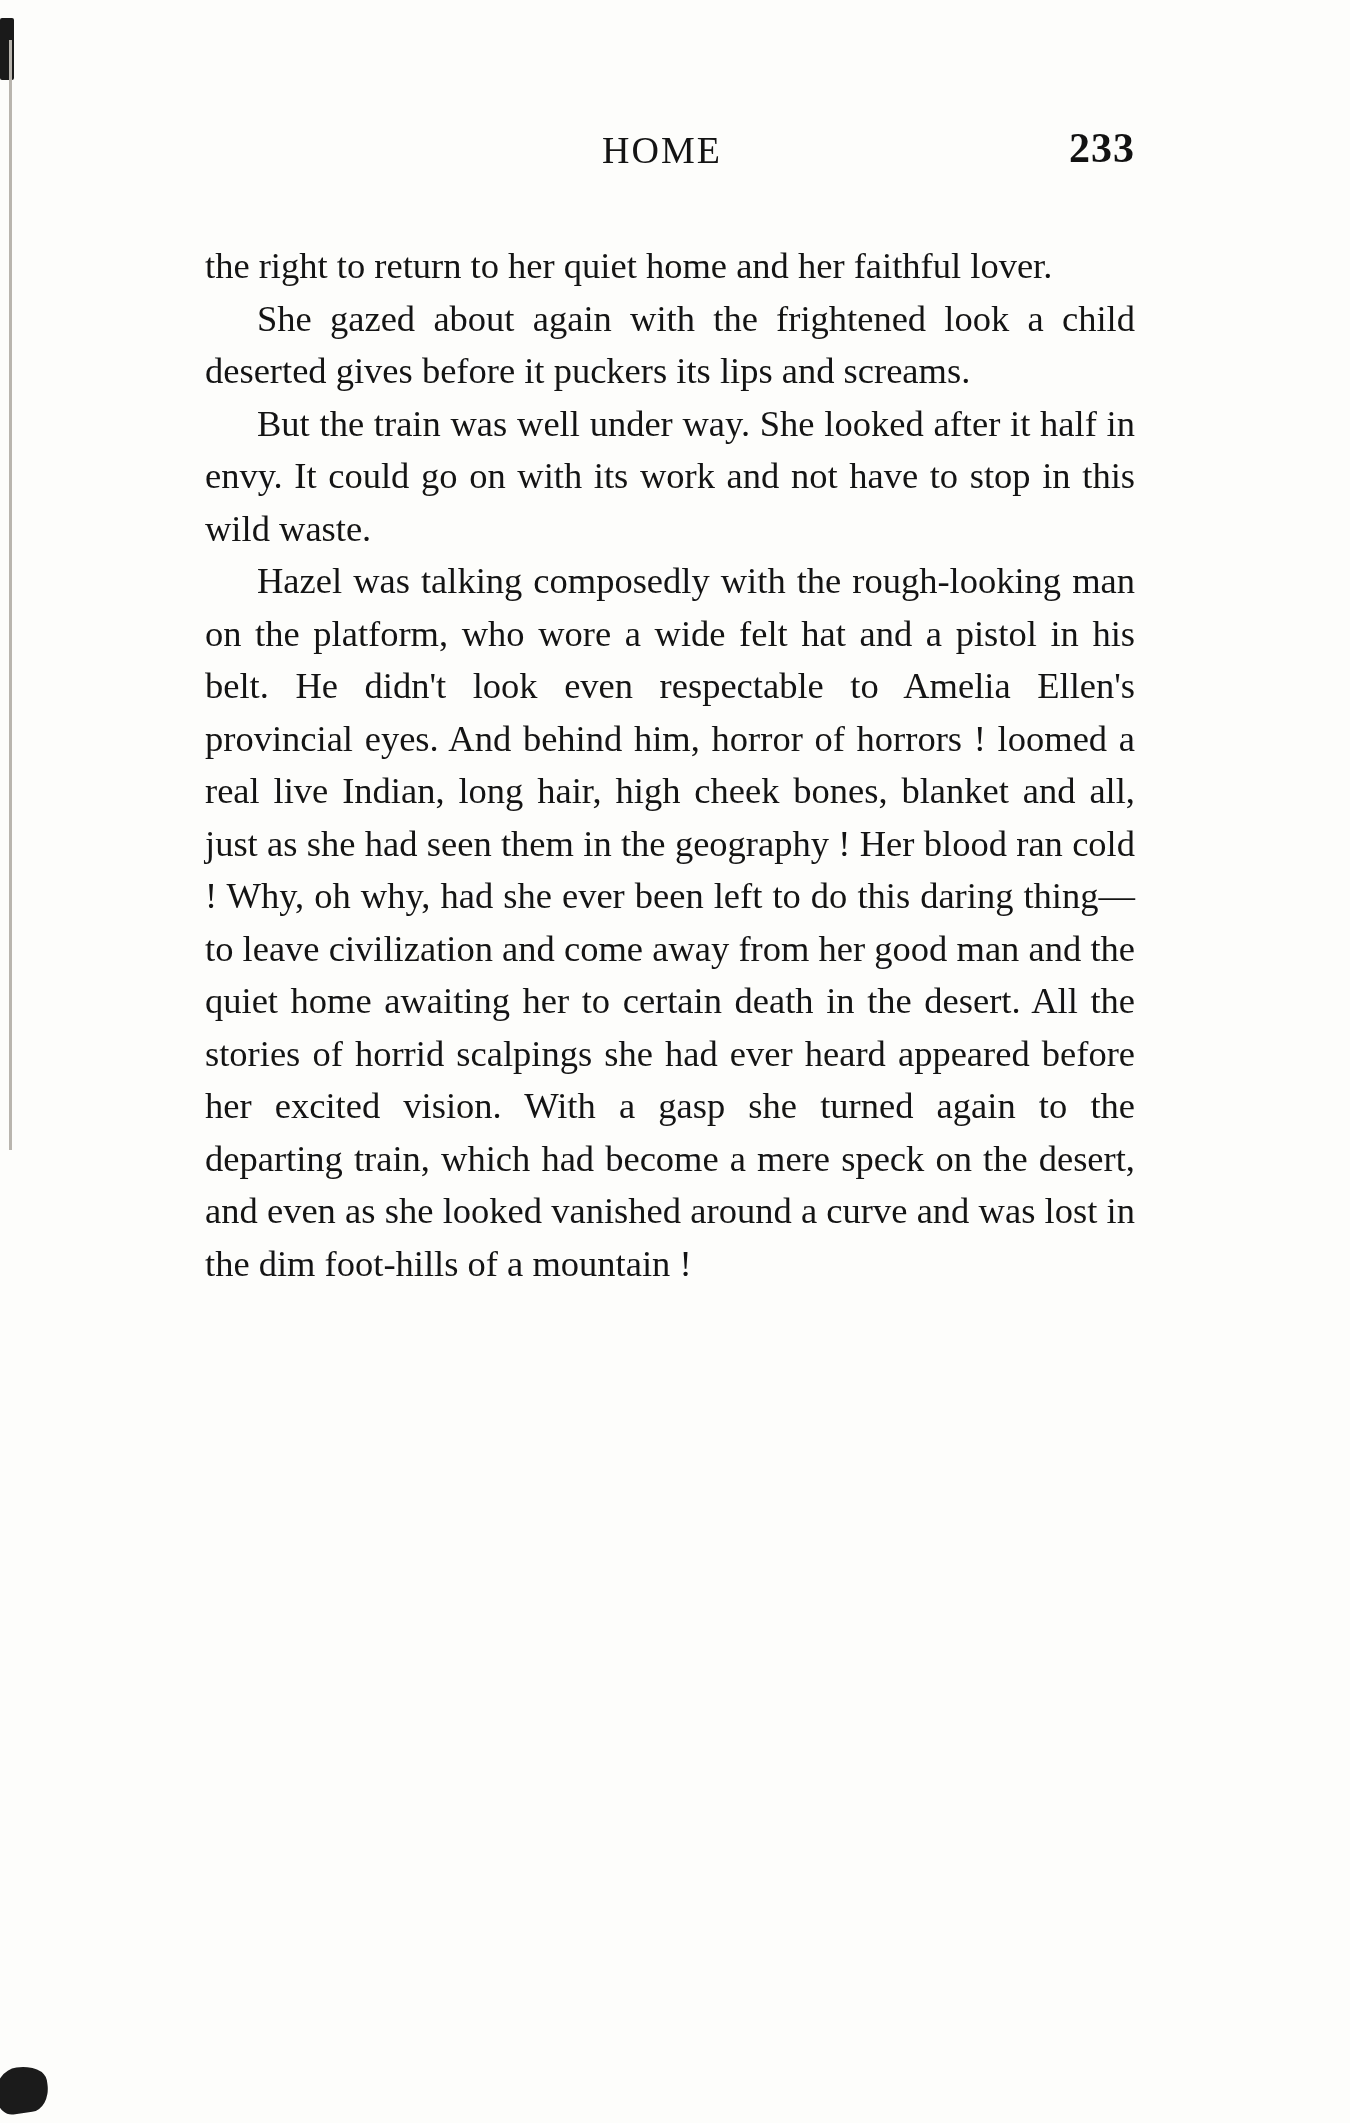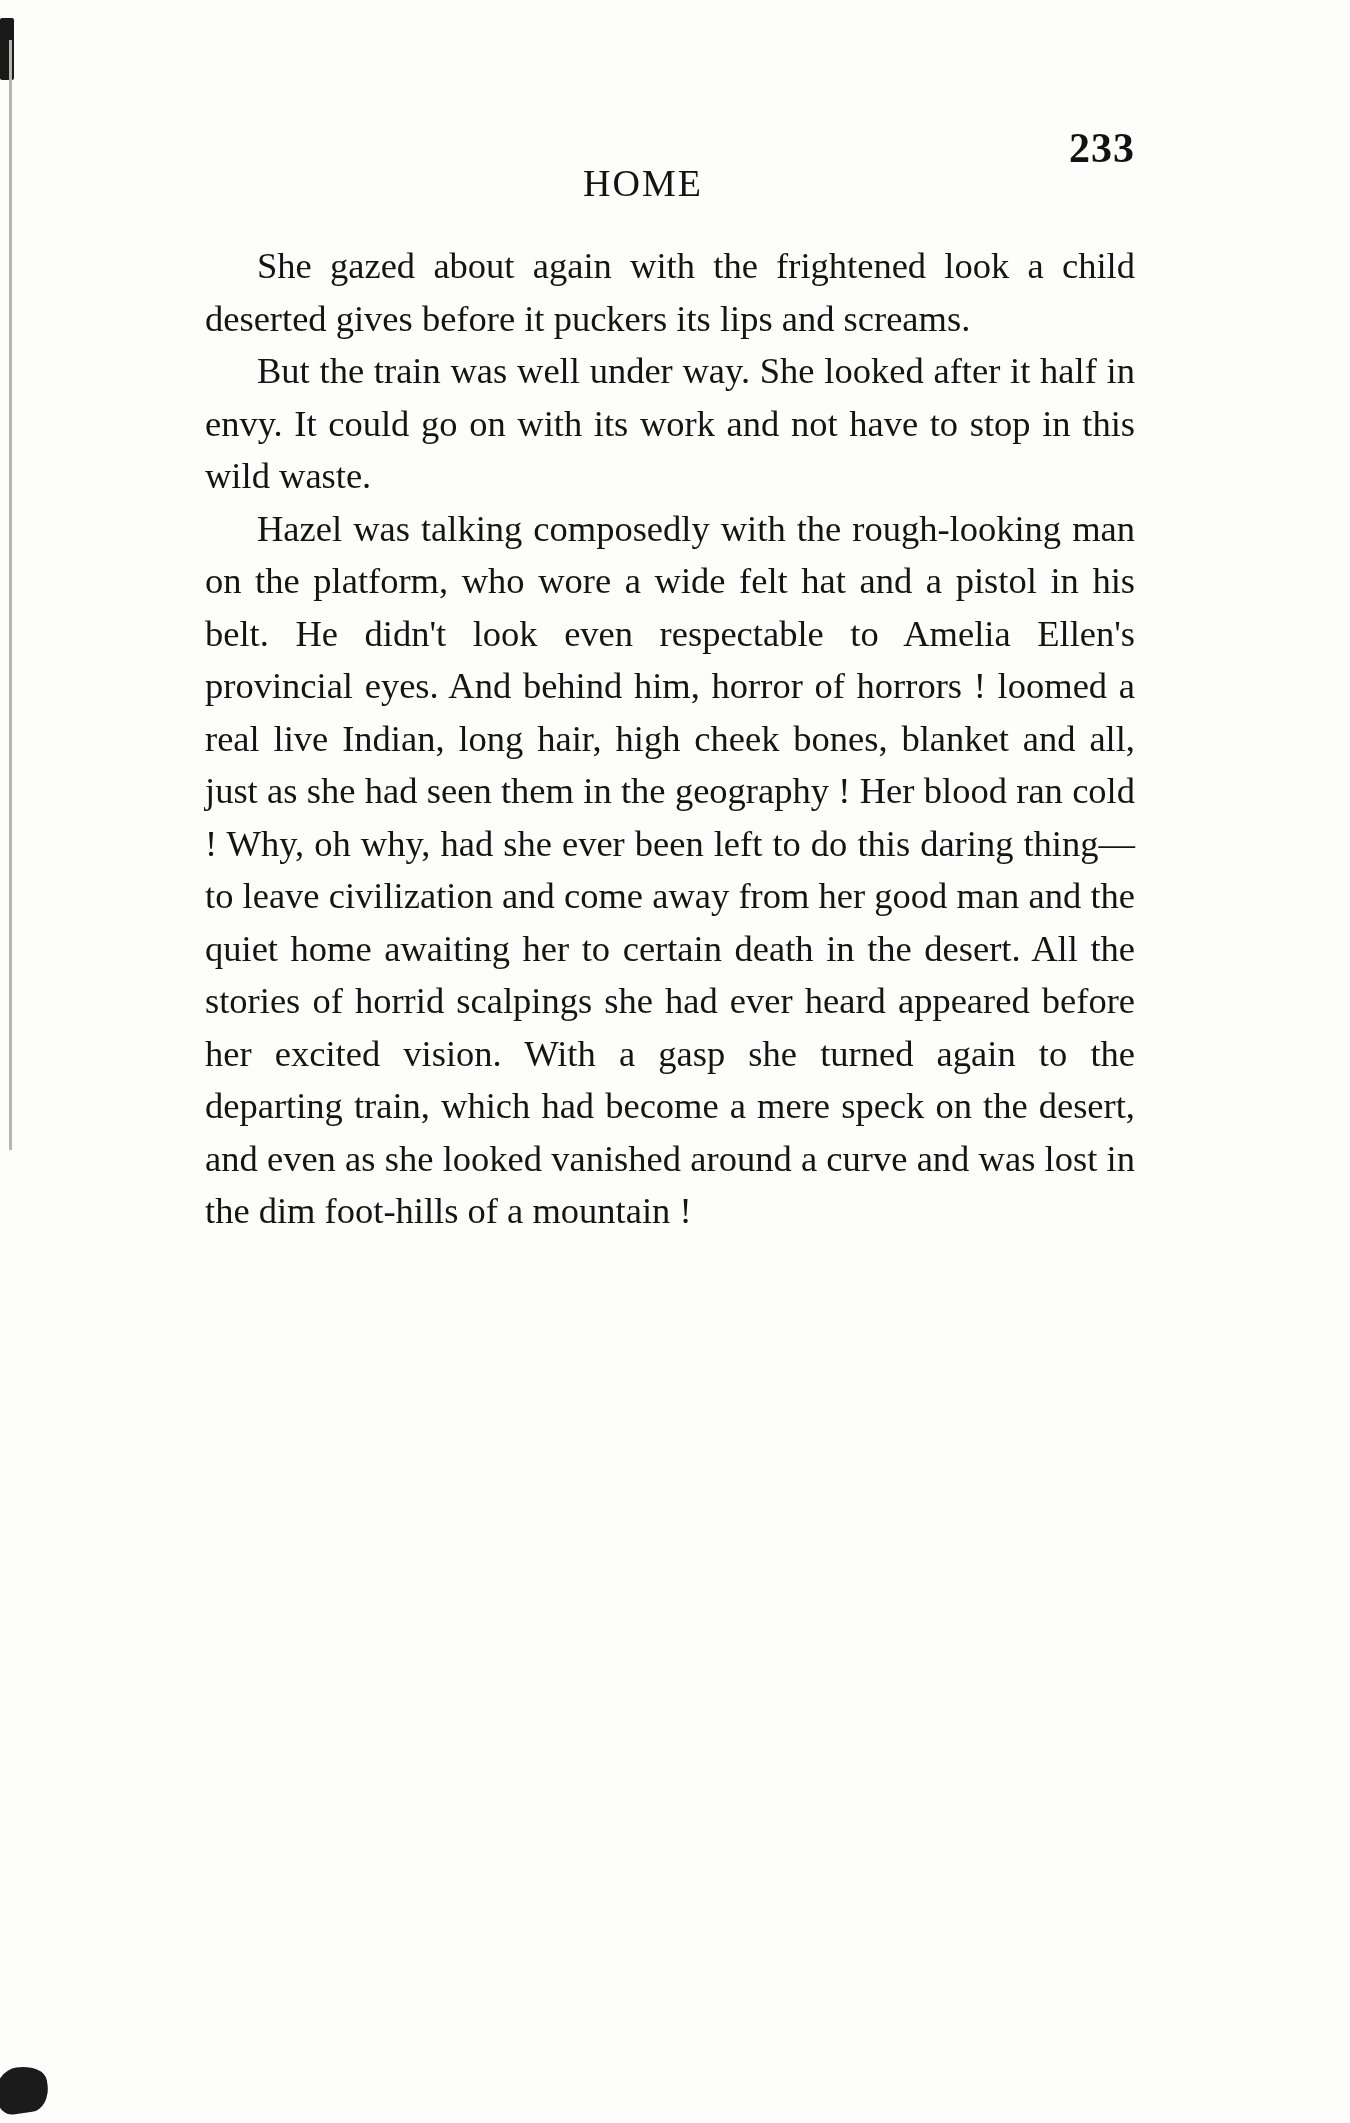--- a/index.html
+++ b/index.html
@@ -52,26 +52,25 @@
     top: 128px;
     width: 930px;
   }
 
   .header {
     position: relative;
     height: 70px;
   }
   .running-head {
     position: absolute;
-    left: 378px;
+    left: 397px;
     top: 0;
     font-size: 38px;
     letter-spacing: 2px;
     color: #141414;
-    margin-top: 33px;
   }
   .folio {
     position: absolute;
     right: 0;
     top: -4px;
     font-size: 42px;
     font-weight: bold;
     letter-spacing: 1px;
     color: #121212;
     font-family: Liberation Serif, serif;
@@ -106,19 +105,20 @@
   <div class="scan-edge-bottom"></div>
 
   <div class="content">
 
     <div class="header">
       <div class="running-head">HOME</div>
       <div class="folio">233</div>
     </div>
 
     <div class="body-text">
+      <p class="no-indent">the right to return to her quiet home and her faithful lover.</p>
       <p>She gazed about again with the frightened look a child deserted gives before it puckers its lips and screams.</p>
       <p>But the train was well under way.  She looked after it half in envy.  It could go on with its work and not have to stop in this wild waste.</p>
       <p class="last-line-left">Hazel was talking composedly with the rough-looking man on the platform, who wore a wide felt hat and a pistol in his belt. He didn't look even respectable to Amelia Ellen's provincial eyes.  And behind him, horror of horrors ! loomed a real live Indian, long hair, high cheek bones, blanket and all, just as she had seen them in the geography ! Her blood ran cold !  Why, oh why, had she ever been left to do this daring thing—to leave civilization and come away from her good man and the quiet home awaiting her to certain death in the desert.  All the stories of horrid scalpings she had ever heard appeared before her excited vision.  With a gasp she turned again to the departing train, which had become a mere speck on the desert, and even as she looked vanished around a curve and was lost in the dim foot-hills of a mountain !</p>
     </div>
 
   </div>
 </div>
 
 </body></html>

